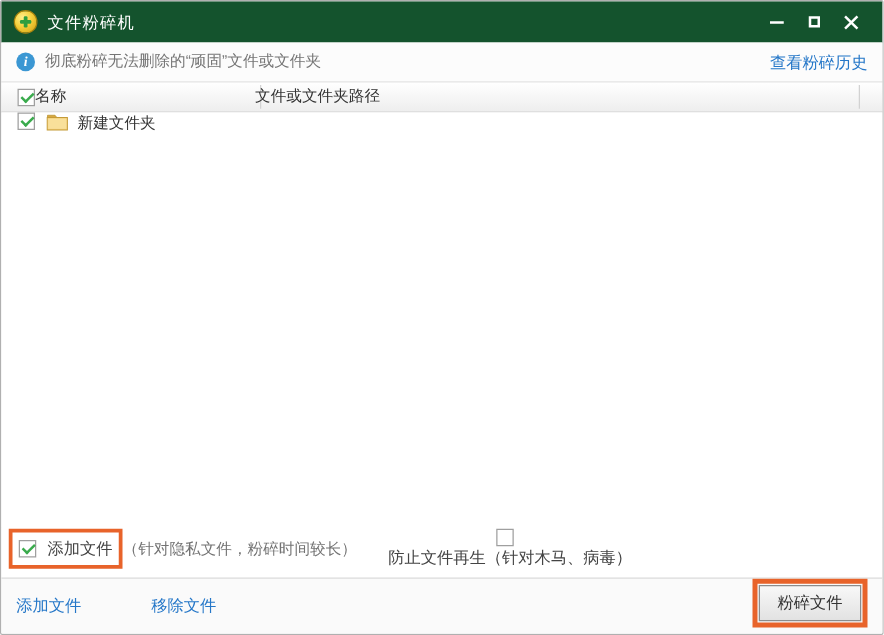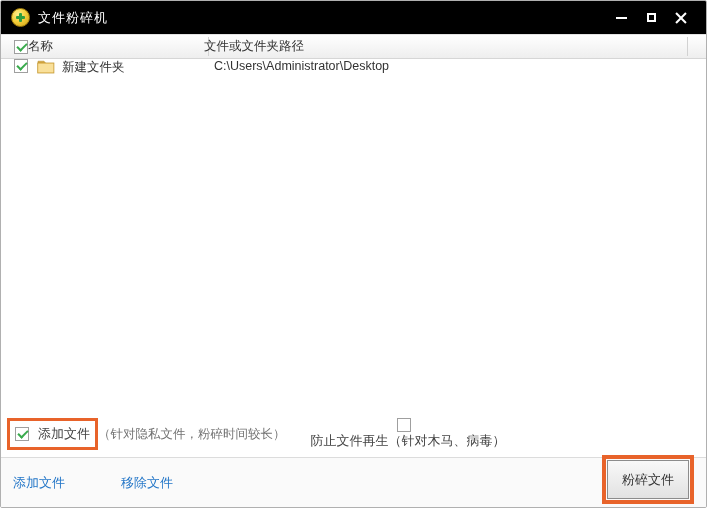--- a/index.html
+++ b/index.html
@@ -8,21 +8,21 @@
 
   .window{
     width:707px; height:508px;
     border:1px solid #b0b0b0; border-radius:2px;
     background:#fff; display:flex; flex-direction:column;
     overflow:hidden; position:relative;
   }
 
   
   .titlebar{
-    height:33px; background:#000000; flex:0 0 33px;
+    height:33px; background:#14532d; flex:0 0 33px;
     display:flex; align-items:center; padding:15px 10px;
   }
   .coin-icon{
     width:19px; height:19px; border-radius:50%;
     background:radial-gradient(circle at 35% 30%, #ffef8a 0%, #f5d03c 45%, #cfa012 100%);
     border:1px solid #a8830e;
     position:relative; flex:0 0 19px;
   }
   .coin-icon::before, .coin-icon::after{
     content:""; position:absolute; background:#2f9e3f; border-radius:1px;
@@ -106,21 +106,21 @@
     flex:0 0 45px; background:#fafafa; border-top:1px solid #dcdcdc;
     display:flex; align-items:center; padding:0 12px; position:relative;justify-content:space-between;
   }
   .foot-link{ color:#2577c8; font-size:13px; cursor:pointer; text-decoration:none; }
   .foot-link + .foot-link{ margin-left:56px; }
   .btn-wrap{
     margin-left:auto; border:4px solid #e8632a; padding:1px;
     position:relative; top:-3px; background:#fafafa;
   }
   .shred-btn{
-    width:82px; height:39px;
+    width:82px; height:29px;
     background:linear-gradient(#f8f8f8,#e2e2e2);
     border:1px solid #8c8c8c;
     font-size:13px; color:#333; cursor:pointer;
     font-family:Liberation Mono, monospace;
   }
 </style>
 </head>
 <body>
 
 <div class="window">
@@ -134,40 +134,44 @@
         </span>
       <span class="ctl">
           <i class="max-glyph"></i>
         </span>
       <span class="ctl">
           <i class="close-glyph"></i>
         </span>
     </div>
   </div>
 
+  <div class="infobar">
+    <span class="info-icon"></span>
+    <span class="info-msg">彻底粉碎无法删除的“顽固”文件或文件夹</span>
+    <a class="history-link">查看粉碎历史</a>
+  </div>
 
   <div class="thead">
     <span class="cb checked"></span>
     <span class="hcell">名称</span>
     <span class="v-line" style="left:207px"></span>
     <span class="hcell col2-pos" style="margin-left:0">文件或文件夹路径</span>
     <span class="v-line" style="left:686px"></span>
   </div>
 
   <div class="trow">
     <span class="cb checked"></span>
     <span class="folder-icon">
       <svg width="18" height="15" viewBox="0 0 18 15">
         <path d="M1 2.2 L7 2.2 L8.8 4.4 L1 4.4 Z" fill="#d9a940" stroke="#b8912f" stroke-width="0.6"></path>
         <rect x="0.7" y="4" width="16.2" height="10" fill="#f3cf7a" stroke="#c49b38" stroke-width="0.8"></rect>
         <rect x="1.5" y="4.9" width="14.6" height="8.2" fill="#f9e09a"></rect>
       </svg>
     </span>
     <span class="row-name">新建文件夹</span>
-    <span class="row-path">C:\Users\Administrator\Desktop</span>
   </div>
 
   <div class="list-space"></div>
 
   <div class="options">
     <div class="hl-box">
       <span class="cb checked"></span>
       <span class="opt-label">添加文件</span>
     </div>
     <span class="opt-note">（针对隐私文件，粉碎时间较长）</span>

